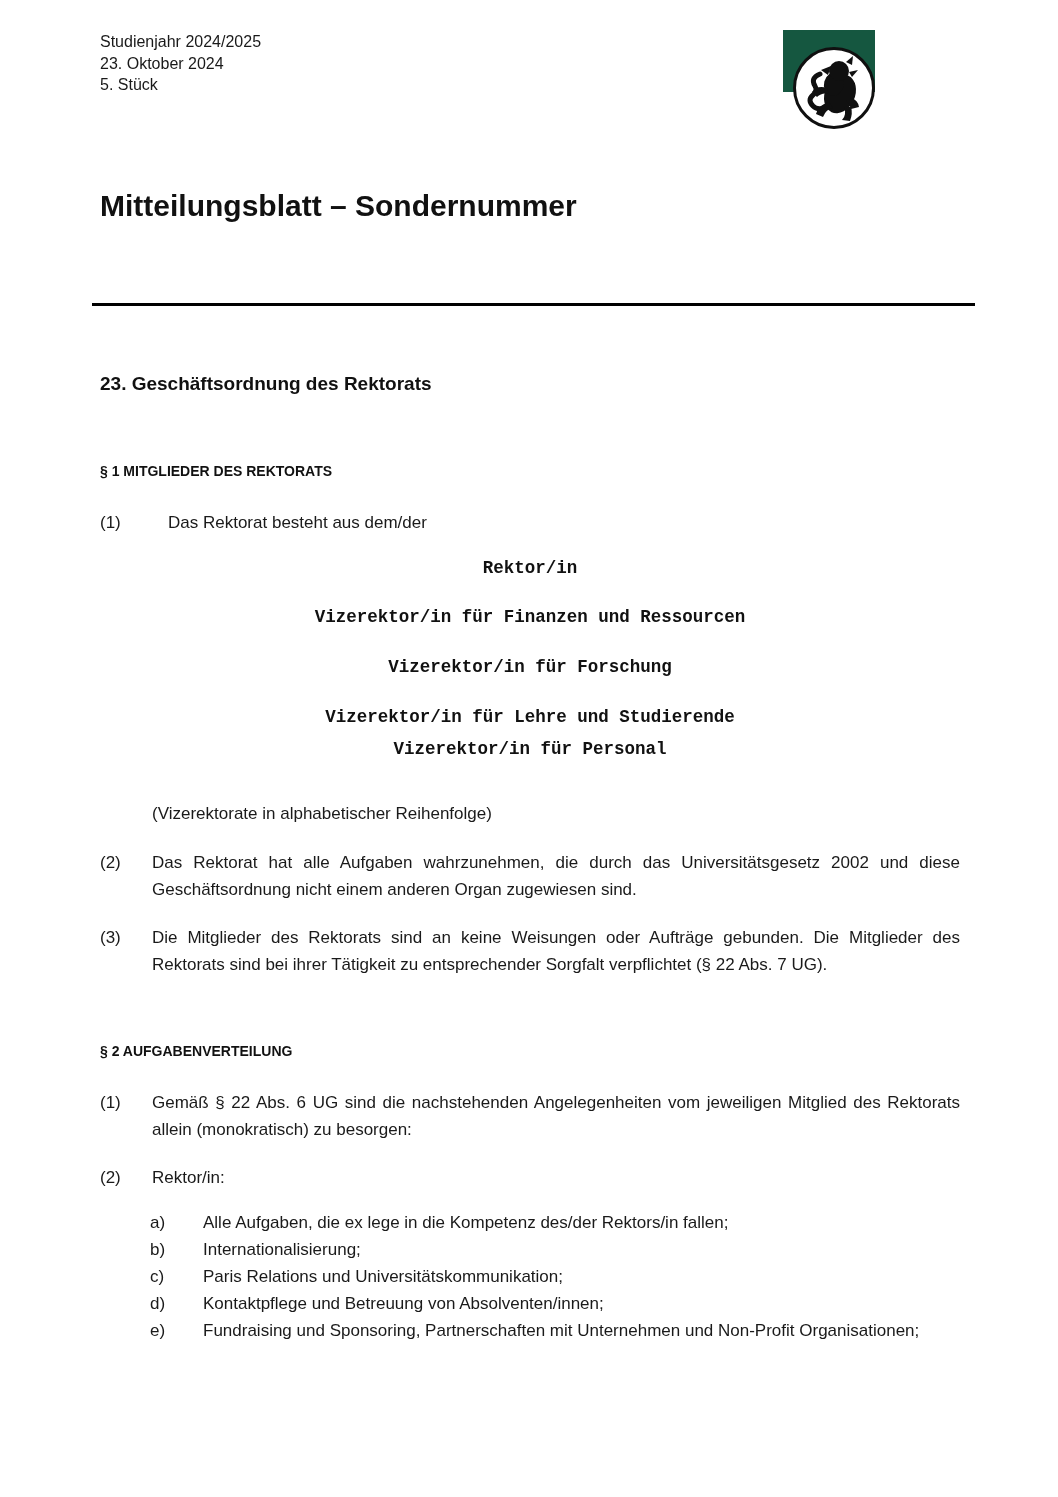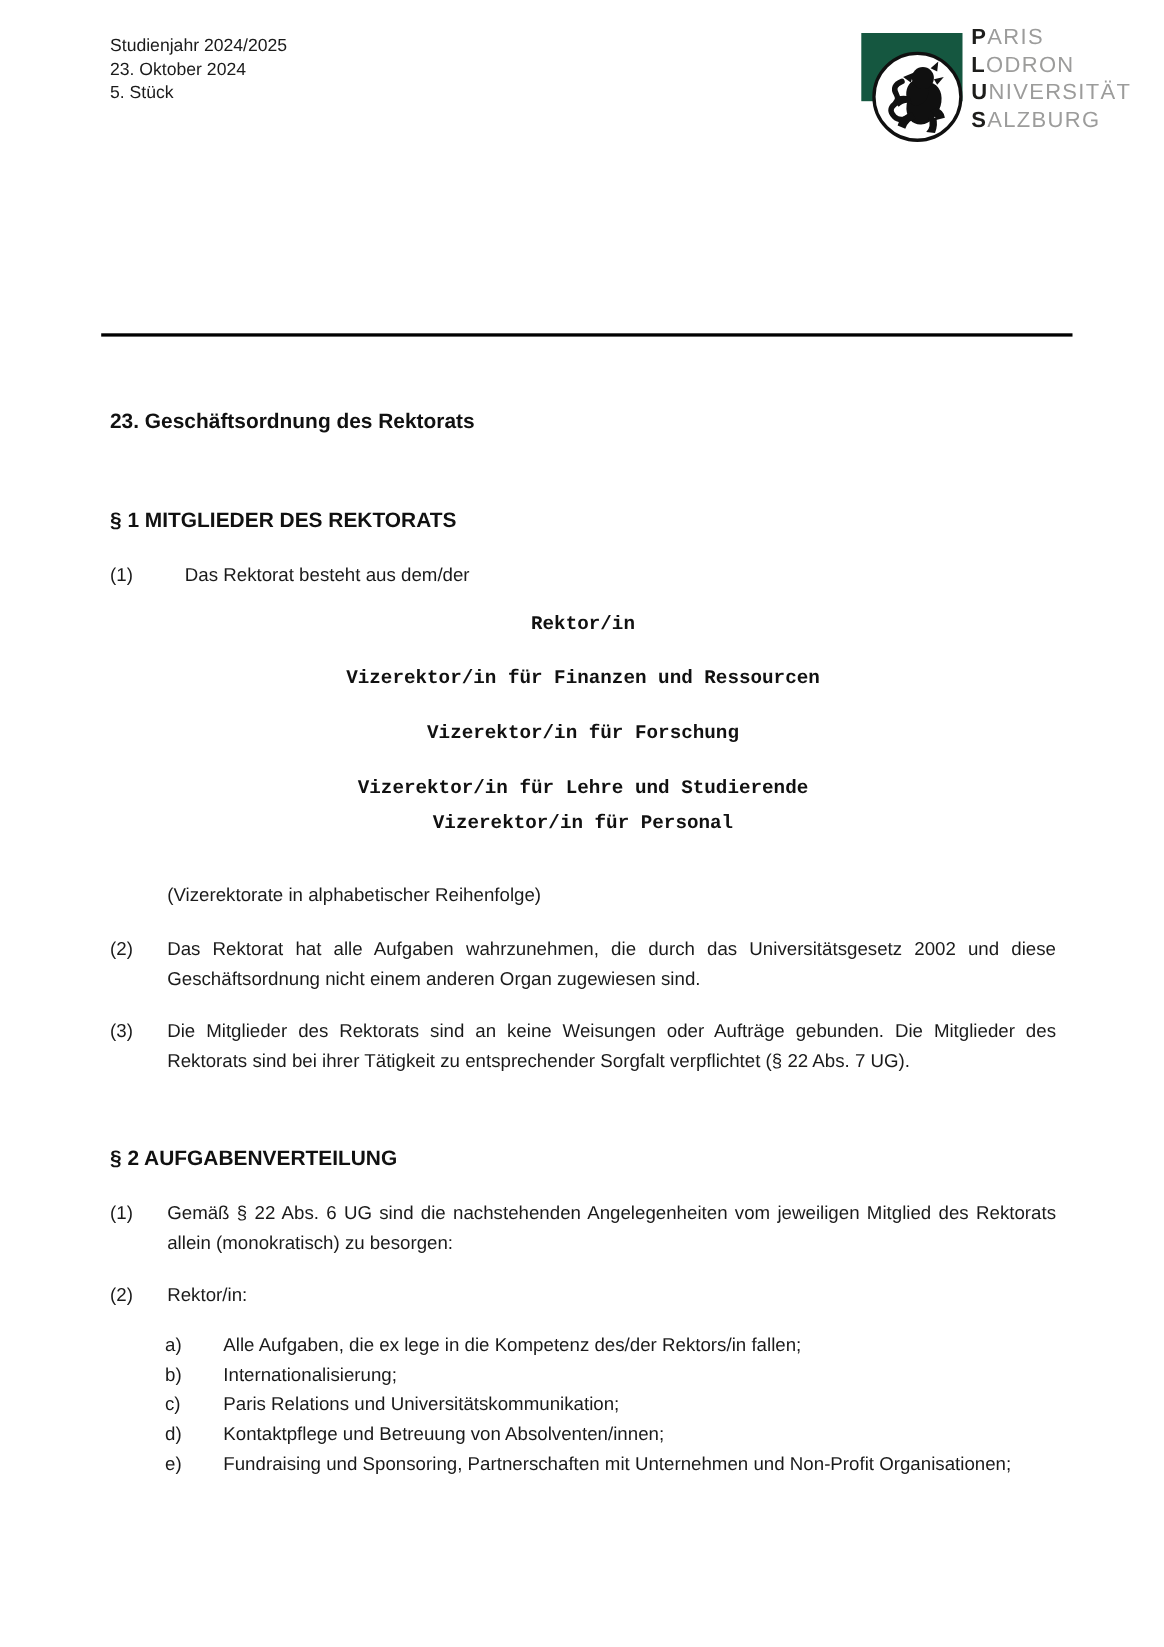--- a/index.html
+++ b/index.html
@@ -25,21 +25,21 @@
   .logo-row .ini{font-weight:700;color:var(--initial-black,#1d1d1b);}
   .logo-row .rest{font-weight:400;color:var(--text-gray,#9c9c9b);}
 
   
   .title{position:absolute;top:187px;left:100px;margin:0;font-size:30px;font-weight:700;line-height:38px;color:#111;}
   .title .t-line{display:block;}
   .rule{position:absolute;top:303px;left:92px;width:883px;height:3px;background:#000;}
 
   
   .doc-heading{position:absolute;top:373px;left:100px;margin:0;font-size:19px;font-weight:700;color:#111;}
-  .sec-heading{position:absolute;left:100px;margin:0;font-size:19px;font-weight:700;color:#111;}
+  .sec-heading{position:absolute;left:100px;margin:0;font-size:14px;font-weight:700;color:#111;}
   .sec-heading.s1{top:463px;}
   .sec-heading.s2{top:1043px;}
 
   
   .para{position:absolute;left:100px;width:860px;display:flex;font-size:17px;line-height:27px;}
   .para .pnum{flex:0 0 52px;}
   .para .pnum.wide{flex:0 0 68px;}
   .para .ptext{flex:1 1 auto;}
   .para.justify .ptext{text-align:justify;hyphens:manual;}
   .p-1-1{top:509px;}
@@ -97,29 +97,24 @@
           <path d="M31 38 q-10 -3 -15 4 l5 5 q5 -5 12 -3 z"></path>
 
           <path d="M33 52 q-11 3 -13 12 l7 3 q3 -8 10 -9 z"></path>
 
           <path d="M48 57 q3 8 -2 13 l8 1 q3 -8 1 -14 z"></path>
 
           <path d="M55 48 q7 2 8 9 l-8 2 q-2 -6 -5 -8 z"></path>
         </g>
       </svg>
     </div>
-    <div class="logo-text">
-      <div class="logo-row"><span class="ini">P</span><span class="rest">ARIS</span></div>
-      <div class="logo-row"><span class="ini">L</span><span class="rest">ODRON</span></div>
-      <div class="logo-row"><span class="ini">U</span><span class="rest">NIVERSITÄT</span></div>
-      <div class="logo-row"><span class="ini">S</span><span class="rest">ALZBURG</span></div>
-    </div>
   </div>
 
   <h1 class="title">
+    <span class="t-line">Mitteilungsblatt – Sondernummer</span>
   </h1>
   <div class="rule"></div>
 
   <h2 class="doc-heading">23. Geschäftsordnung des Rektorats</h2>
 
   <h3 class="sec-heading s1">§ 1 MITGLIEDER DES REKTORATS</h3>
 
   <div class="para p-1-1">
     <span class="pnum wide">(1)</span>
     <span class="ptext">Das Rektorat besteht aus dem/der</span>

